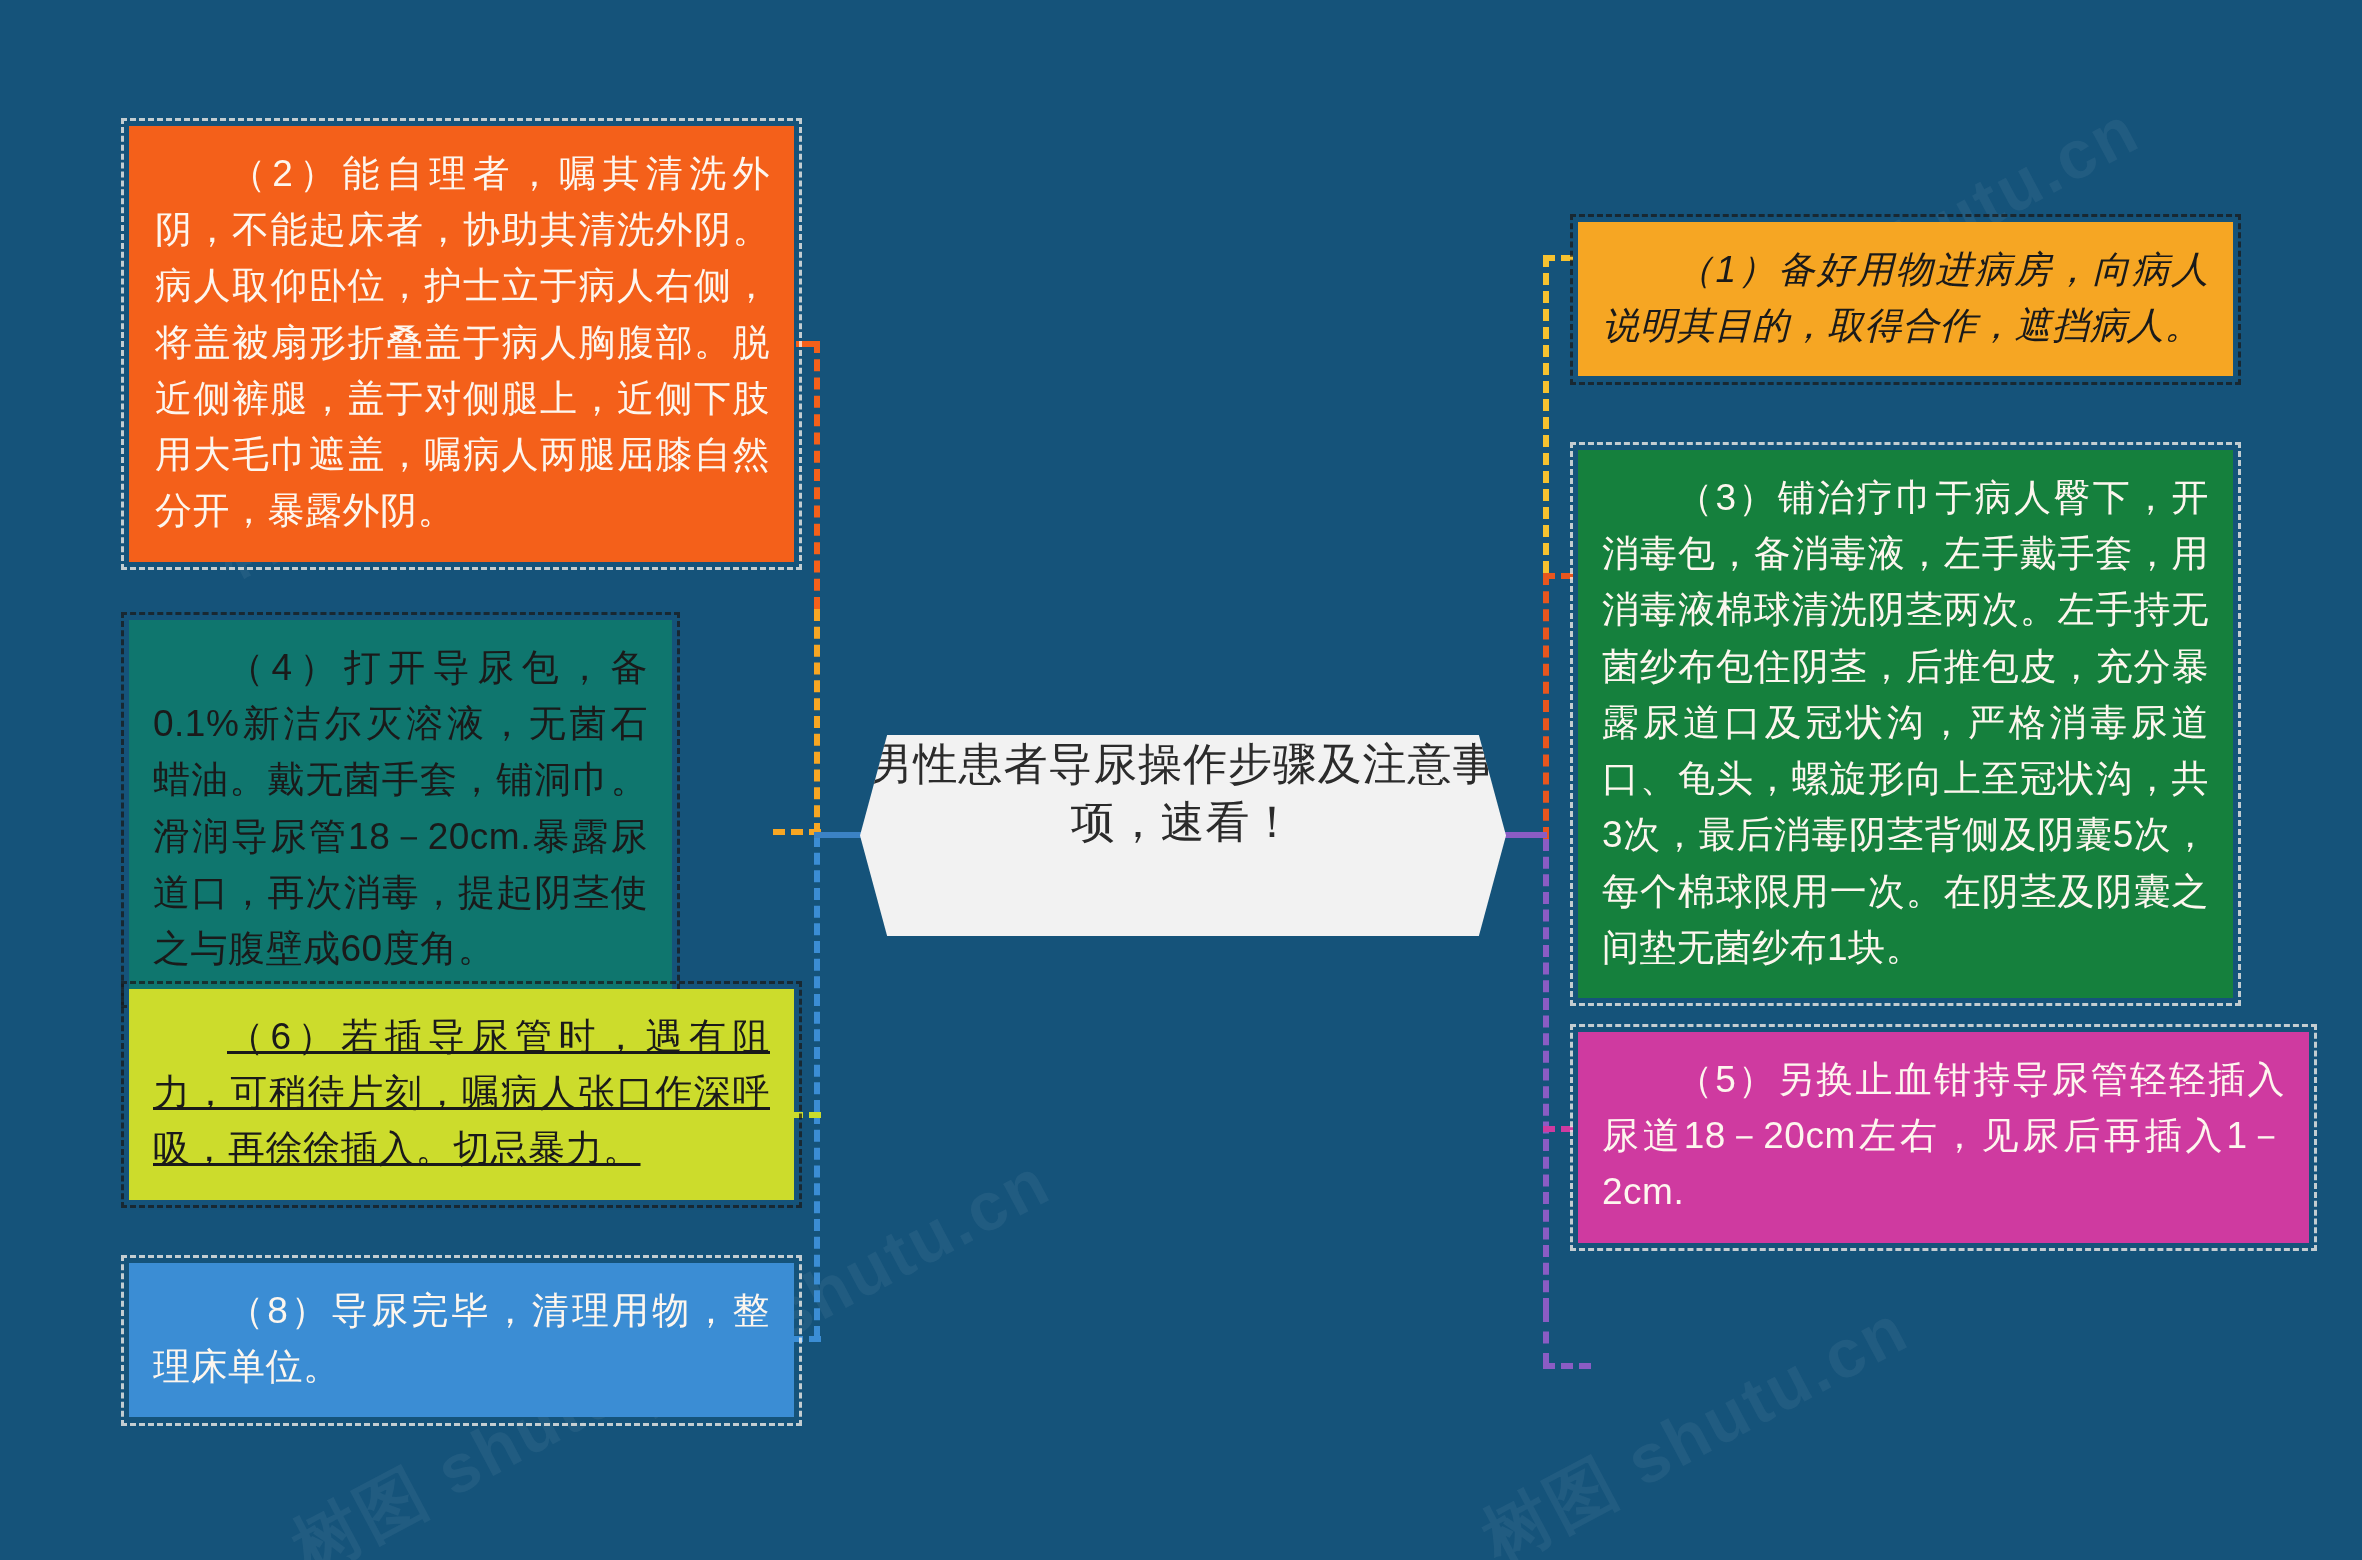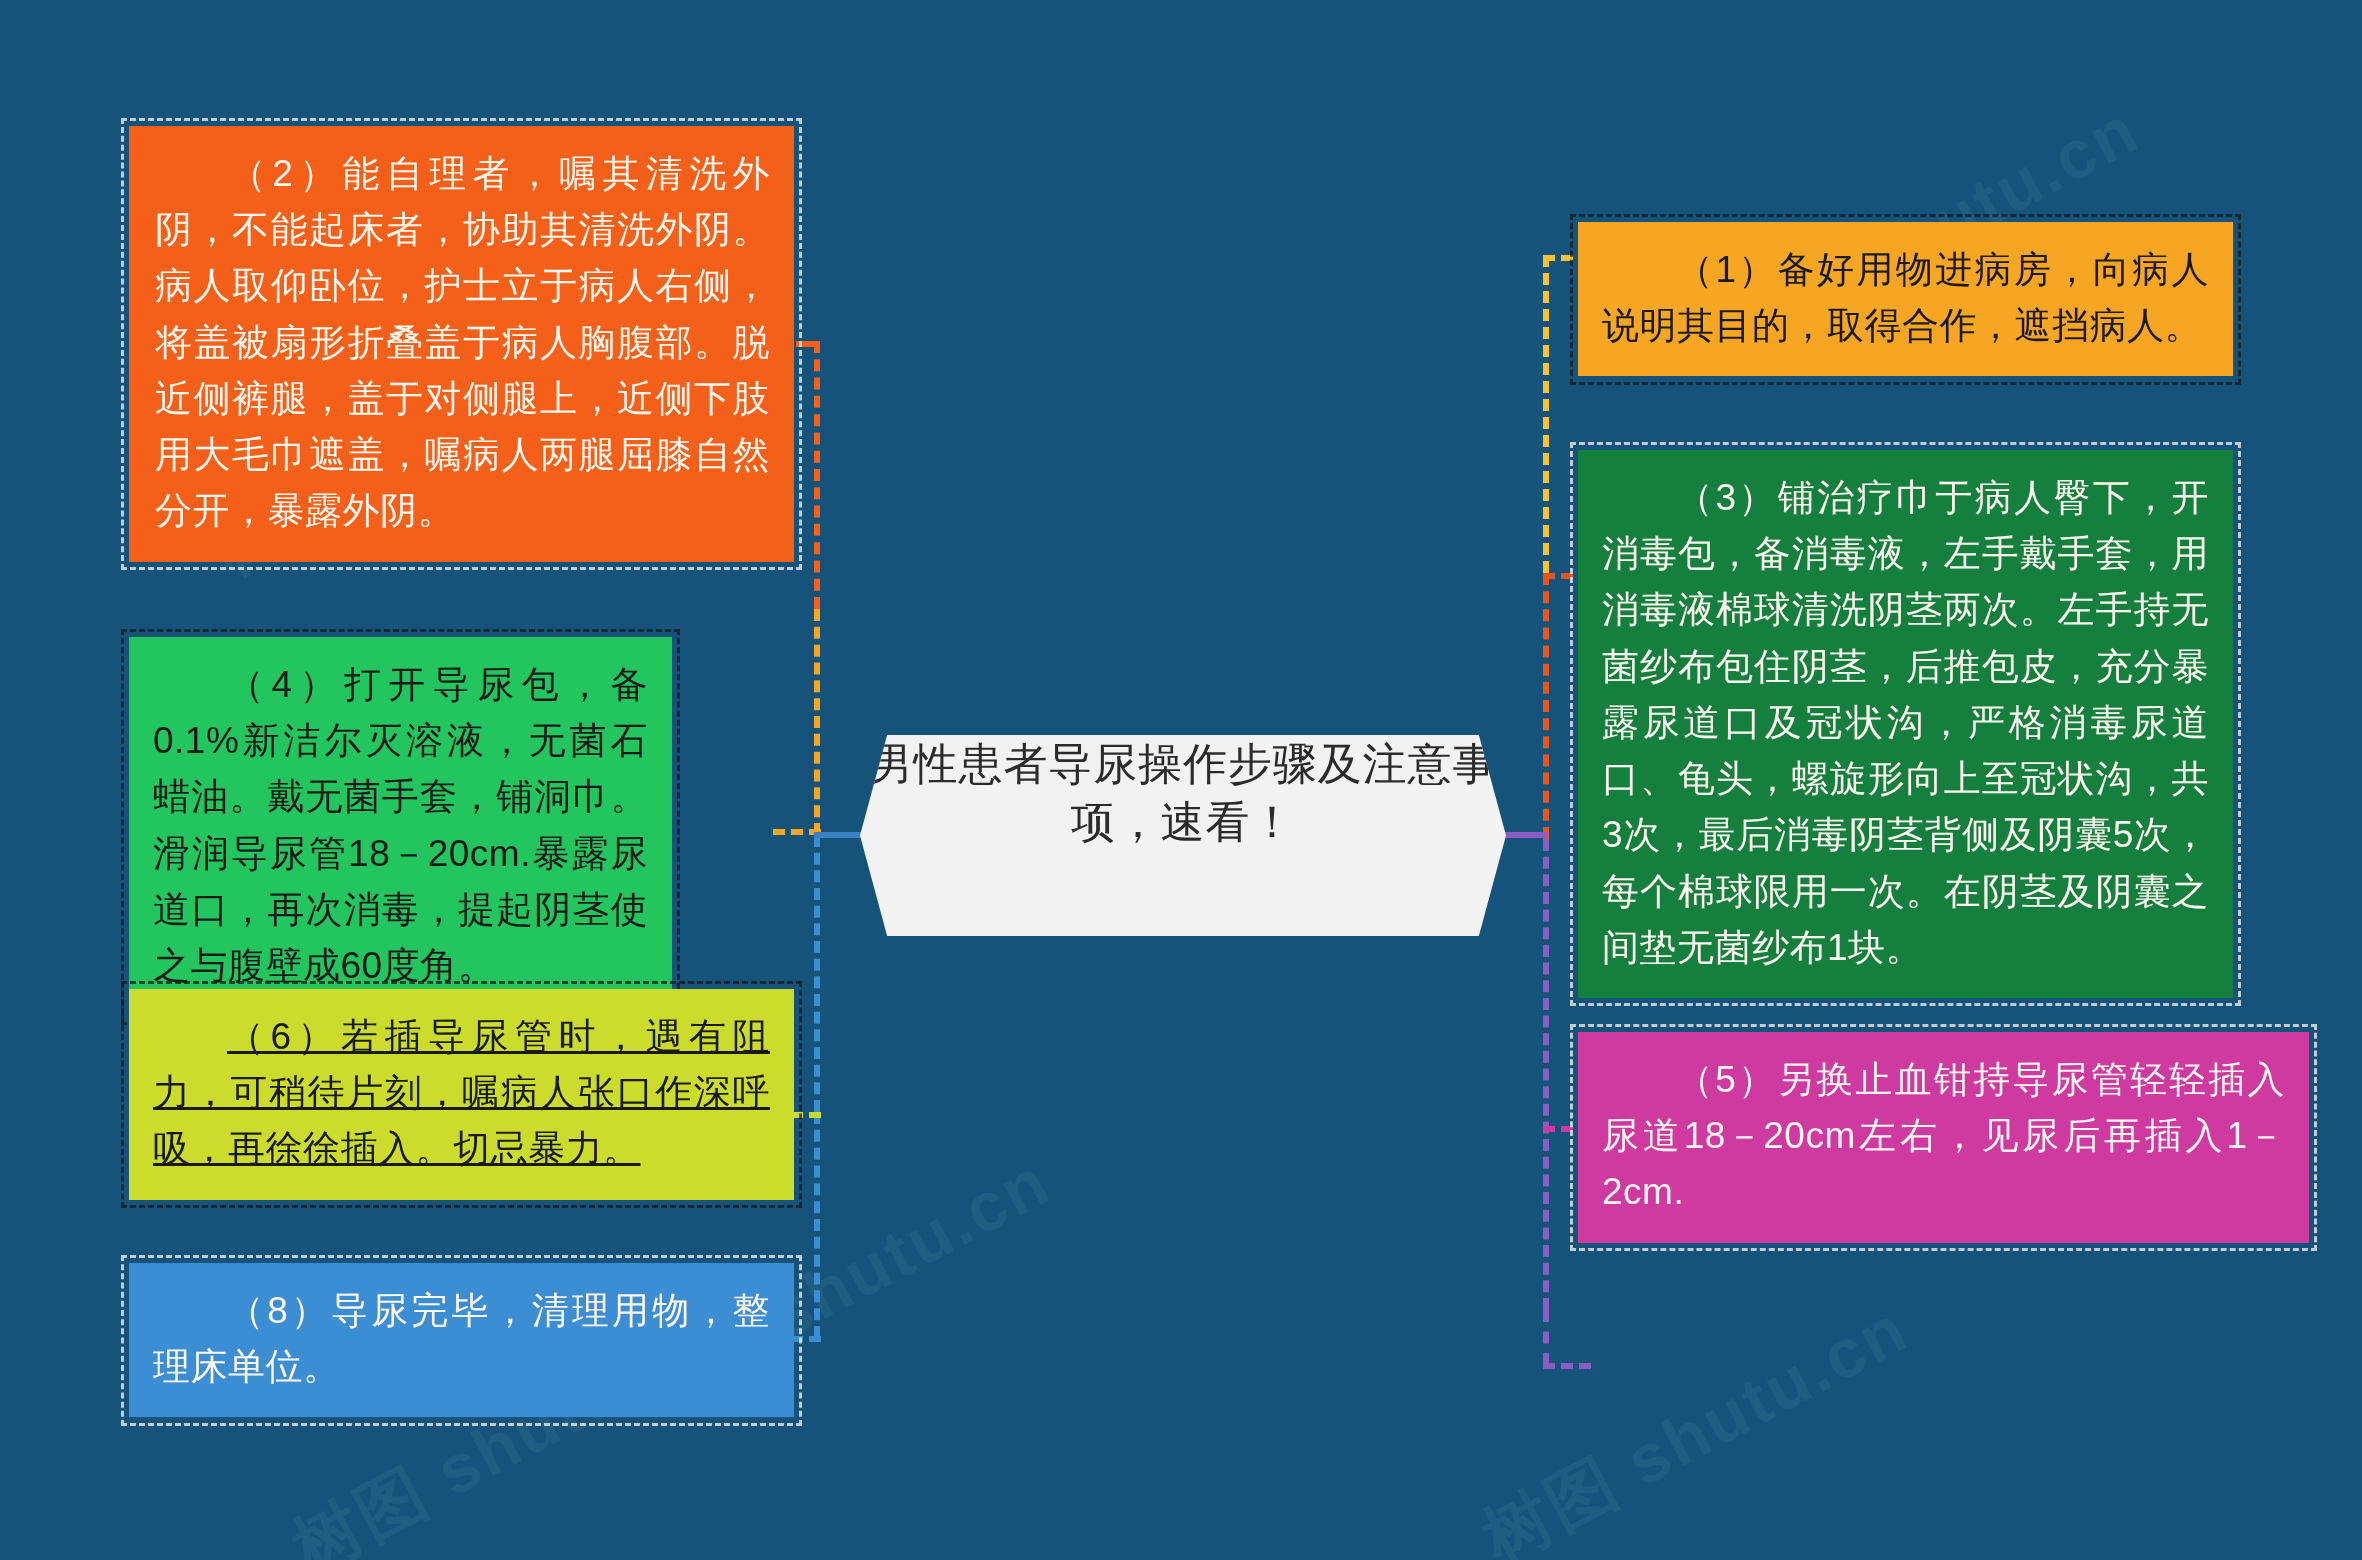--- a/index.html
+++ b/index.html
@@ -133,33 +133,33 @@
   <div class="hstub" style="left:1543px; top:573px; width:48px; border-color:#e8561e;"></div>
   <div class="hstub" style="left:1543px; top:1126px; width:48px; border-color:#cf3aa0;"></div>
   <div class="hstub" style="left:1543px; top:1363px; width:48px; border-color:#8a5cc4;"></div>
 
   <div class="trunk" style="left:1488px; top:832px; width:59px; background:#8a5cc4;"></div>
 
   <div class="node light" style="left:129px; top:126px; width:665px; background:#f4601a;padding-left:26px;">
     <span class="txt">（2）能自理者，嘱其清洗外阴，不能起床者，协助其清洗外阴。病人取仰卧位，护士立于病人右侧，将盖被扇形折叠盖于病人胸腹部。脱近侧裤腿，盖于对侧腿上，近侧下肢用大毛巾遮盖，嘱病人两腿屈膝自然分开，暴露外阴。</span>
   </div>
 
-  <div class="node dark" style="left:129px; top:620px; width:543px; background:#22c55e;margin-top:17px;">
+  <div class="node dark" style="left:129px; top:620px; width:543px; background:#0f766e;">
     <span class="txt">（4）打开导尿包，备0.1%新洁尔灭溶液，无菌石蜡油。戴无菌手套，铺洞巾。滑润导尿管18－20cm.暴露尿道口，再次消毒，提起阴茎使之与腹壁成60度角。</span>
   </div>
 
   <div class="node dark" style="left:129px; top:989px; width:665px; background:#ccdc2c;text-decoration:underline;">
     <span class="txt">（6）若插导尿管时，遇有阻力，可稍待片刻，嘱病人张口作深呼吸，再徐徐插入。切忌暴力。</span>
   </div>
 
   <div class="node light" style="left:129px; top:1263px; width:665px; background:#3b8dd4;">
     <span class="txt">（8）导尿完毕，清理用物，整理床单位。</span>
   </div>
 
-  <div class="node dark" style="left:1578px; top:222px; width:655px; background:#f6a623;">
+  <div class="node dark" style="left:1578px; top:222px; width:655px; background:#f6a623;font-style:italic;">
     <span class="txt">（1）备好用物进病房，向病人说明其目的，取得合作，遮挡病人。</span>
   </div>
 
   <div class="node light" style="left:1578px; top:450px; width:655px; background:#15803d;">
     <span class="txt">（3）铺治疗巾于病人臀下，开消毒包，备消毒液，左手戴手套，用消毒液棉球清洗阴茎两次。左手持无菌纱布包住阴茎，后推包皮，充分暴露尿道口及冠状沟，严格消毒尿道口、龟头，螺旋形向上至冠状沟，共3次，最后消毒阴茎背侧及阴囊5次，每个棉球限用一次。在阴茎及阴囊之间垫无菌纱布1块。</span>
   </div>
 
   <div class="node light" style="left:1578px; top:1032px; width:731px; background:#cf3aa0;">
     <span class="txt">（5）另换止血钳持导尿管轻轻插入尿道18－20cm左右，见尿后再插入1－2cm.</span>
   </div>

